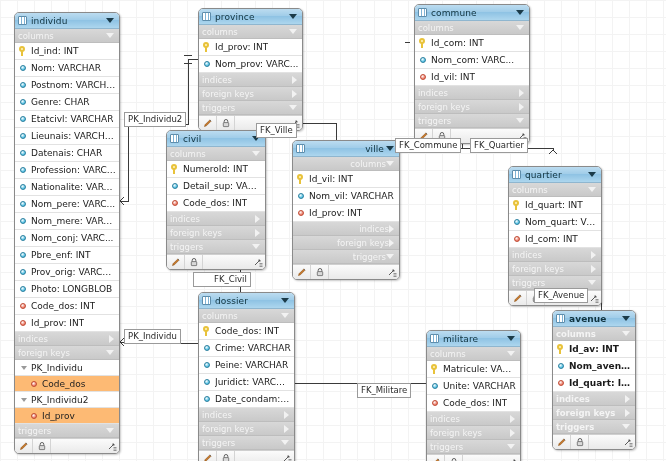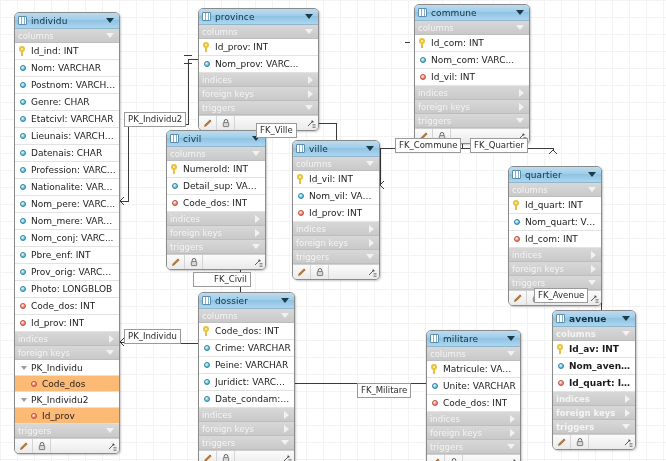--- a/index.html
+++ b/index.html
@@ -271,21 +271,21 @@
         <span class="grow"></span>
         <span class="grip">
           <svg width="11" height="11" viewBox="0 0 11 11">
             <path d="M2 8 L7 3" stroke="#4a4a4a" stroke-width="0.9"></path>
             <path d="M7 3 L5.2 3.2 M7 3 L6.8 4.8" stroke="#4a4a4a" stroke-width="0.9"></path>
             <path d="M6.5 6.5 H9.5 M6.5 8 H9.5 M6.5 9.5 H9.5" stroke="#6a6a6a" stroke-width="0.7"></path>
           </svg>
         </span>
       </div>
     </div>
-    <div class="tbl" style="left: 198px; top: 8px; width: 121px;">
+    <div class="tbl" style="left: 198px; top: 8px; width: 105px;">
       <div class="tbl-hd">
         <span class="tico"></span>
         <span class="tname">province</span>
         <span class="caret"></span>
       </div>
       <div class="sect">
         <span class="lbl">columns</span>
         <span class="tri-d"></span>
       </div>
       <div class="col">
@@ -438,21 +438,21 @@
         <span class="grow"></span>
         <span class="grip">
           <svg width="11" height="11" viewBox="0 0 11 11">
             <path d="M2 8 L7 3" stroke="#4a4a4a" stroke-width="0.9"></path>
             <path d="M7 3 L5.2 3.2 M7 3 L6.8 4.8" stroke="#4a4a4a" stroke-width="0.9"></path>
             <path d="M6.5 6.5 H9.5 M6.5 8 H9.5 M6.5 9.5 H9.5" stroke="#6a6a6a" stroke-width="0.7"></path>
           </svg>
         </span>
       </div>
     </div>
-    <div class="tbl" style="left: 292px; top: 140px; width: 88px;">
+    <div class="tbl" style="left: 292px; top: 140px; width: 108px; text-align: right;">
       <div class="tbl-hd">
         <span class="tico"></span>
         <span class="tname">ville</span>
         <span class="caret"></span>
       </div>
       <div class="sect">
         <span class="lbl">columns</span>
         <span class="tri-d"></span>
       </div>
       <div class="col">

